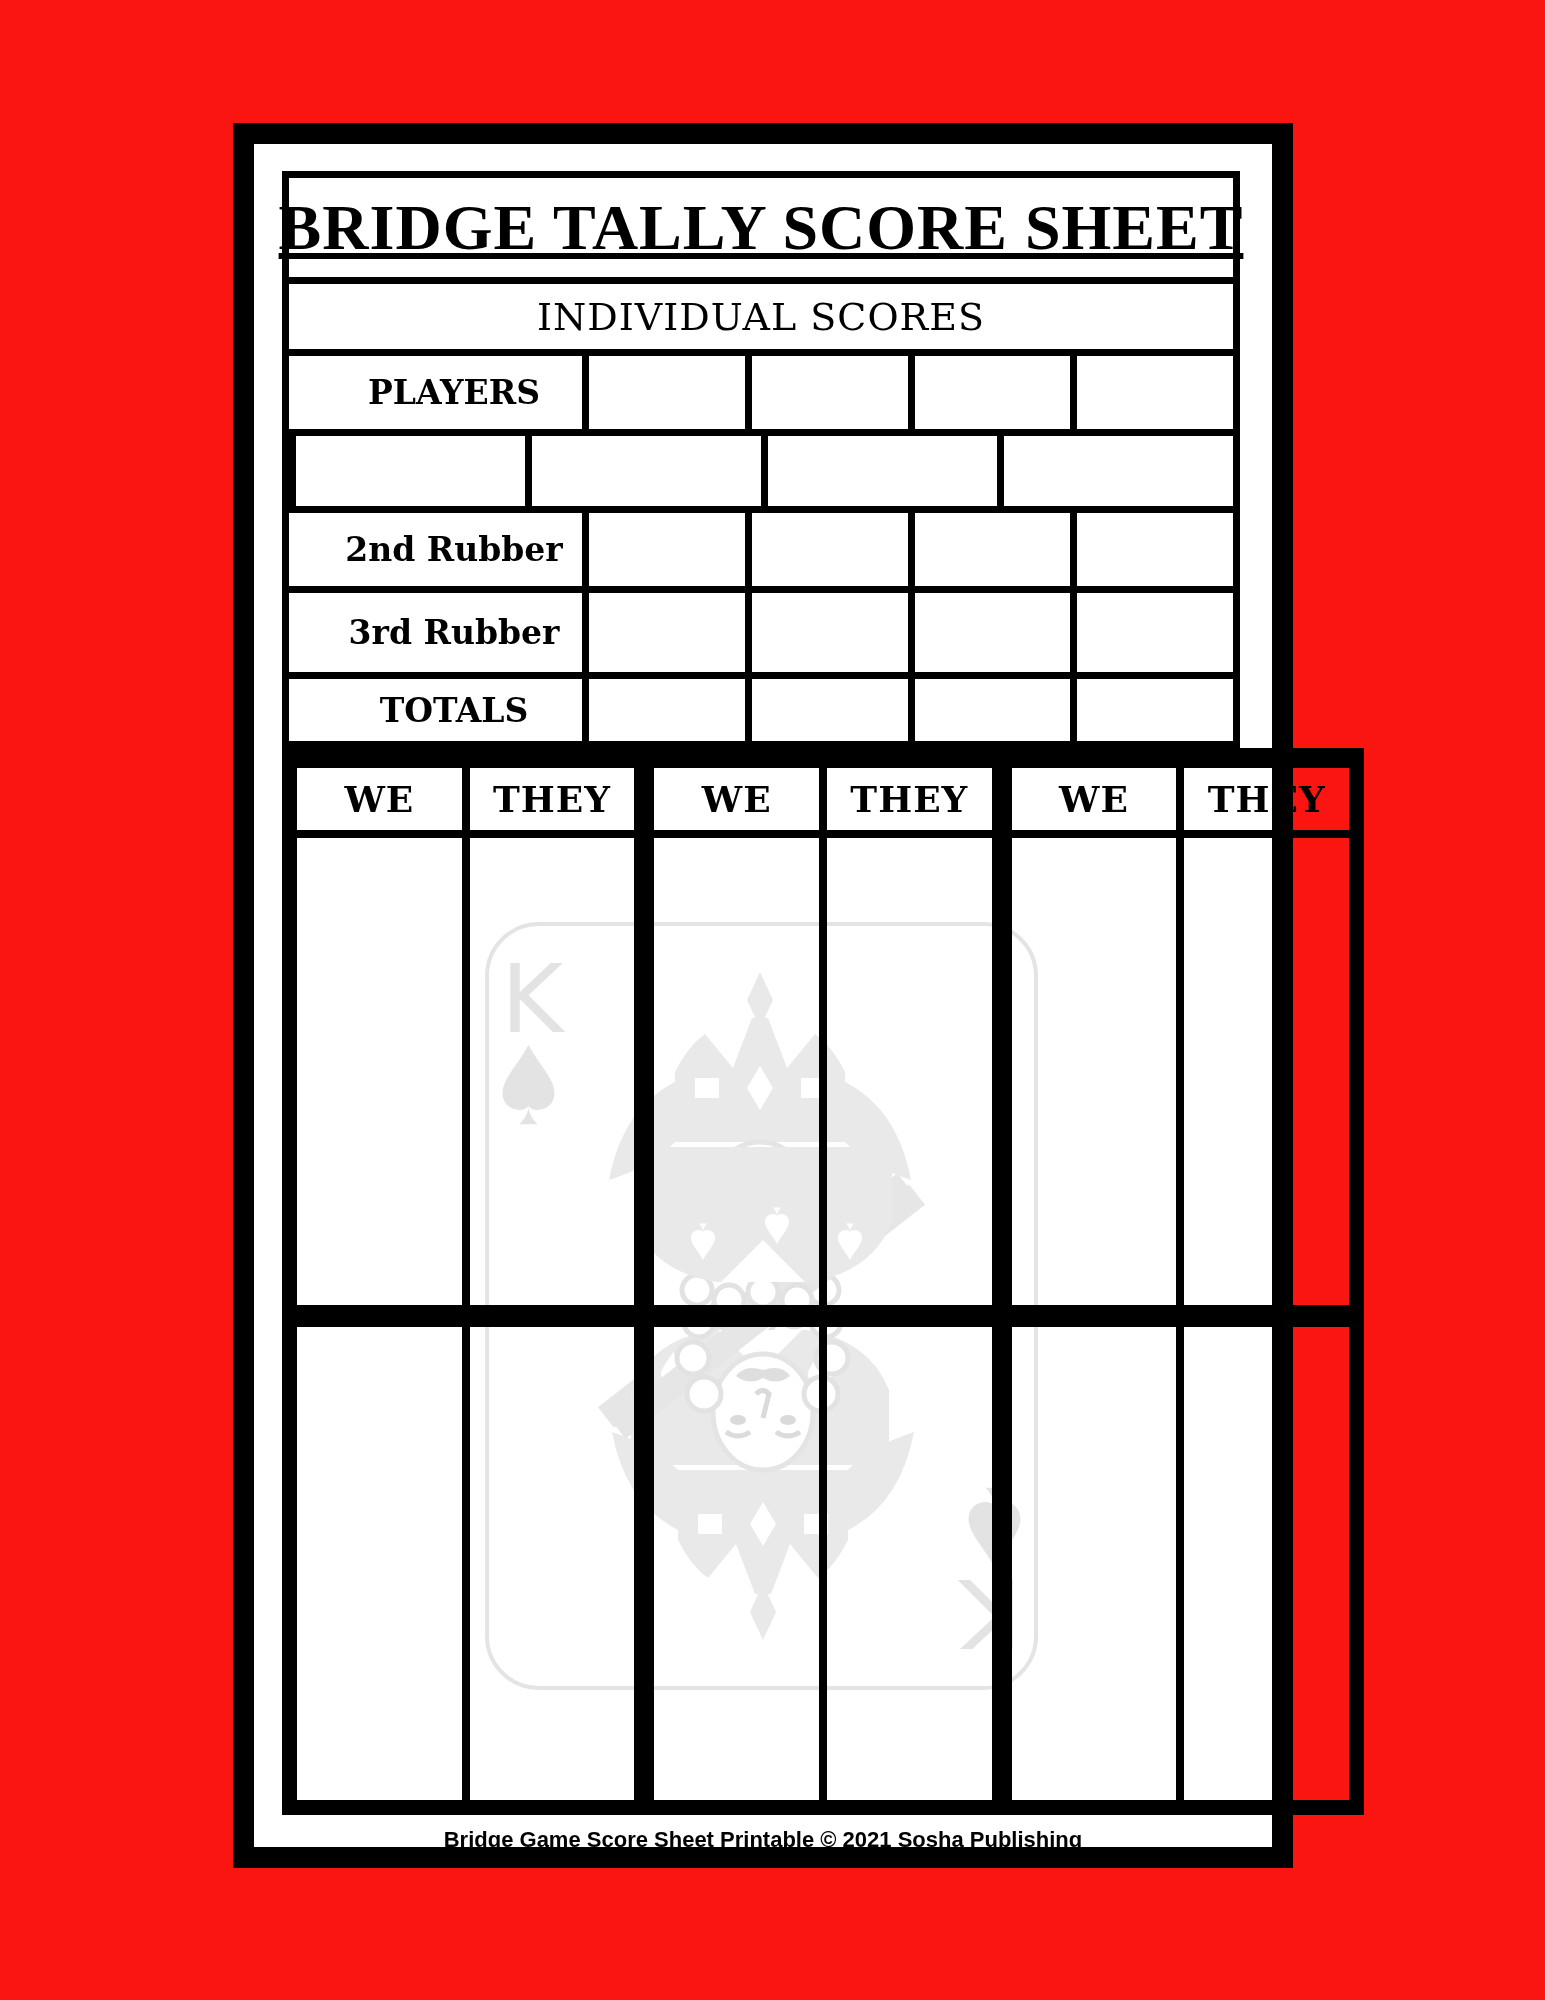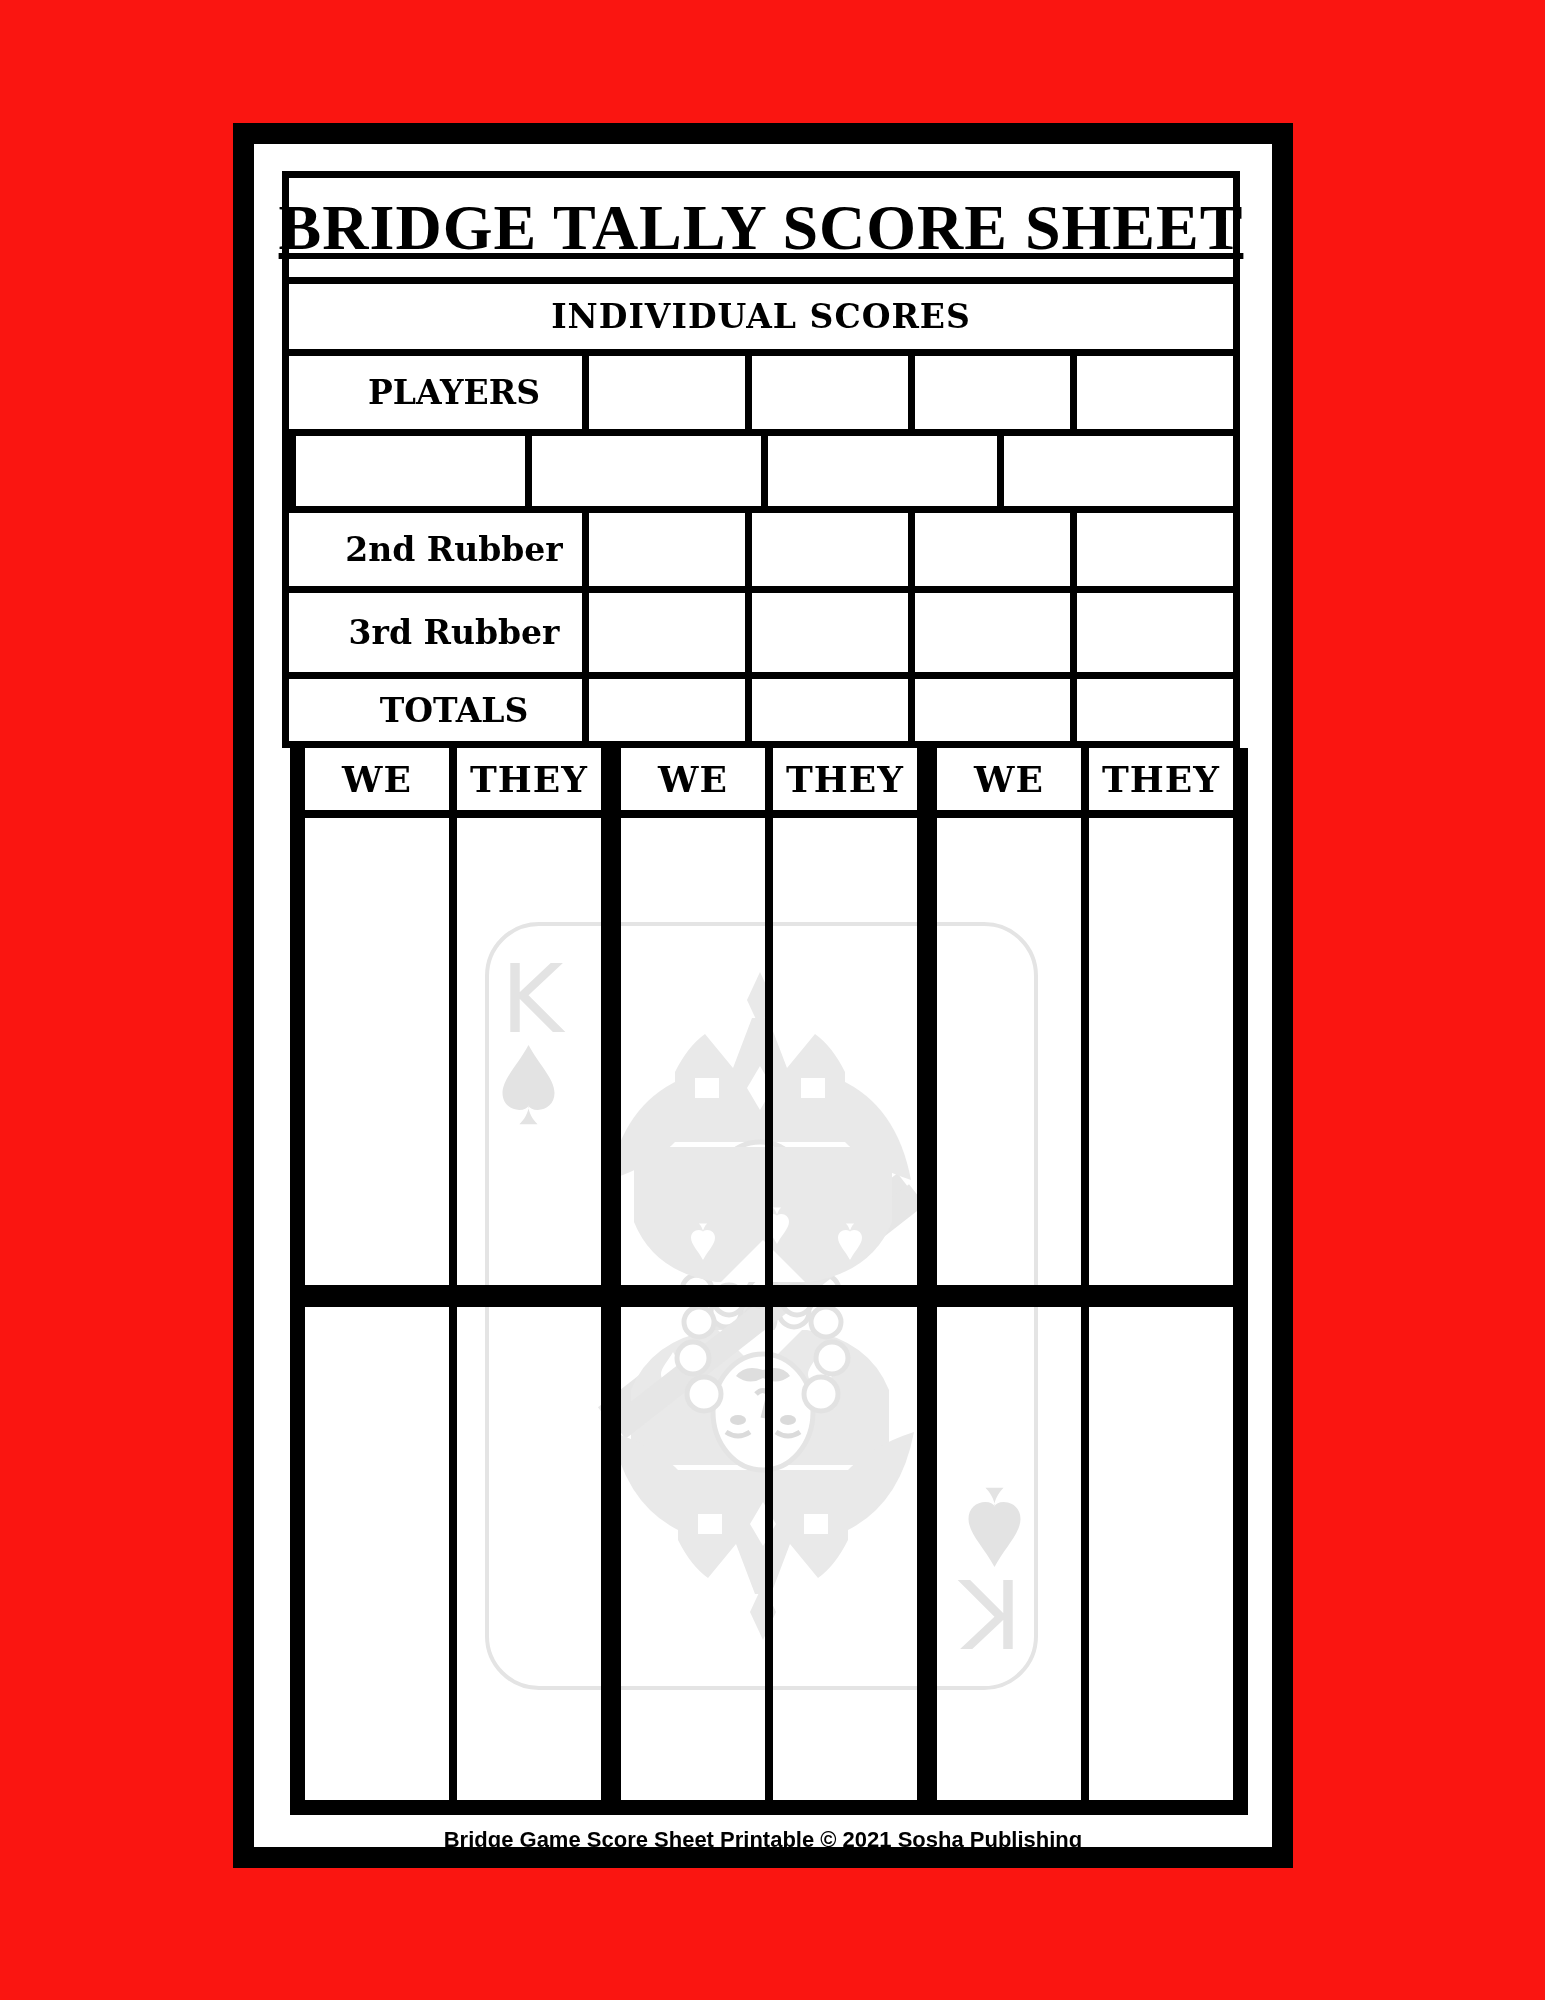--- a/index.html
+++ b/index.html
@@ -13,30 +13,30 @@
   
   .watermark { position:absolute; left:229px; top:776px; width:557px; height:772px; z-index:0; }
 
   
   .top-table { position:absolute; left:28px; top:27px; width:958px; height:577px;
                border:7px solid #000; display:flex; flex-direction:column; z-index:2; background:transparent; }
   .t-title { height:106px; border-bottom:7px solid #000; display:flex; align-items:center; justify-content:center; }
   .t-title span { font-family:"Liberation Serif", serif; font-weight:bold; font-size:64px;
                   letter-spacing:1px; white-space:nowrap;text-decoration:underline; }
   .t-sub { height:72px; border-bottom:7px solid #000; display:flex; align-items:center; justify-content:center; }
-  .t-sub span { font-weight:bold; font-size:33px; letter-spacing:1px; }
+  .t-sub span { font-weight:normal; font-size:38px; letter-spacing:1px; }
   .t-row { display:flex; border-bottom:7px solid #000; }
   .t-row:last-child { border-bottom:none; }
   .t-label { width:256px; display:flex; align-items:center; justify-content:center;
              font-weight:bold; font-size:33px; white-space:nowrap;margin-left:37px; }
   .t-cell { flex:1; border-left:7px solid #000; }
 
   
-  .bottom-table { position:absolute; left:28px; top:604px; width:958px; height:1067px;
-                  display:flex; z-index:2;margin-left:8px; }
+  .bottom-table { position:absolute; left:28px; top:604px; width:1082px; height:1067px;
+                  display:flex; flex-direction:column; z-index:2; }
   .band-top { height:20px; background:#000; }
   .bt-grid { flex:1; display:flex; position:relative;
              border-left:15px solid #000; border-right:15px solid #000; border-bottom:15px solid #000; }
   .pair { flex:1 1 0; display:flex; min-width:0; }
   .sep { flex:0 0 20px; background:#000; }
   .col { flex:1 1 0; display:flex; flex-direction:column; min-width:0; }
   .col.they { border-left:8px solid #000; }
   .col-head { height:70px; border-bottom:8px solid #000; display:flex; align-items:center; justify-content:center;
               font-weight:bold; font-size:36px; letter-spacing:1px; }
   .col-body { flex:1; }

